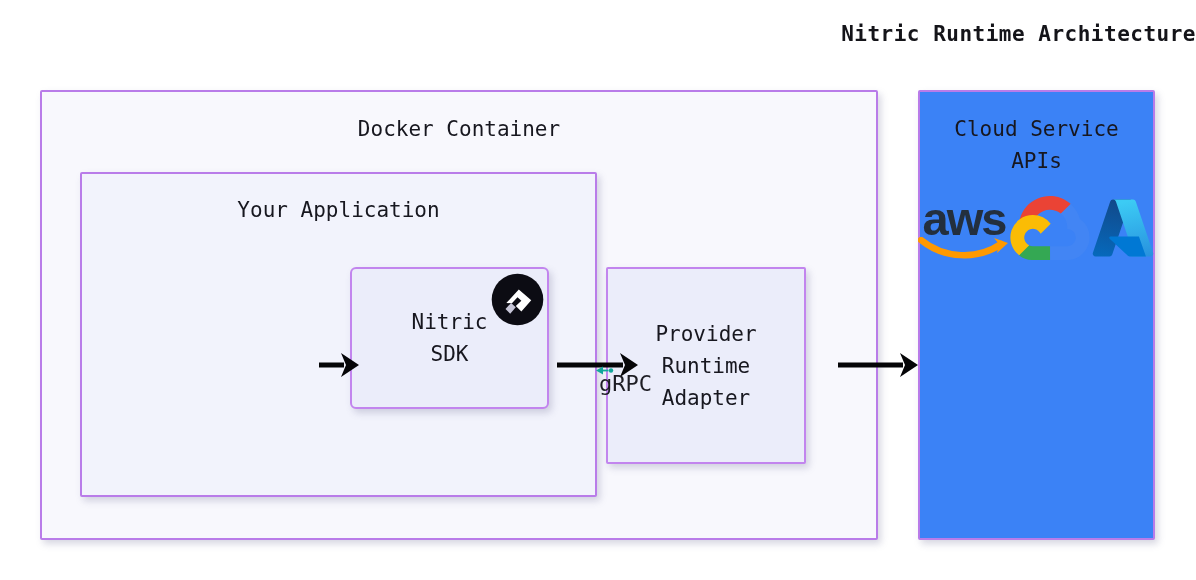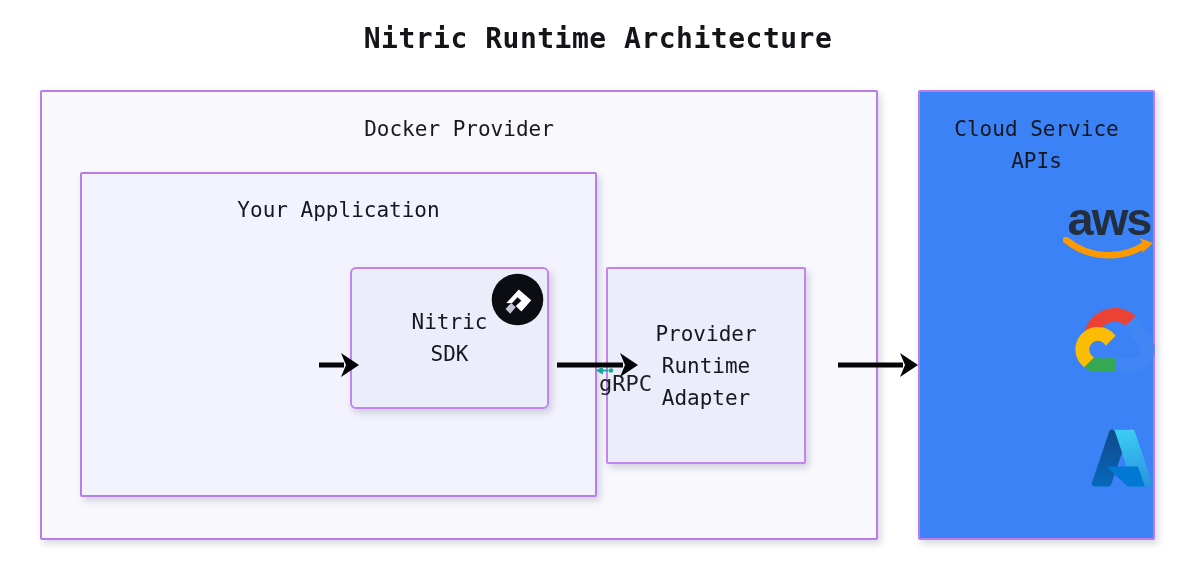--- a/index.html
+++ b/index.html
@@ -3,22 +3,22 @@
 <meta charset="utf-8">
 <style>
   html,body{margin:0;padding:0;background:#ffffff;}
   body{
     width:1196px;height:580px;position:relative;overflow:hidden;
     font-family:"DejaVu Sans Mono","Liberation Mono",monospace;
     color:#17171f;
   }
   .canvas{position:absolute;inset:0;}
   .diagram-title{
-    position:absolute;top:22px;left:0;width:100%;text-align:center;
-    font-size:28px;font-weight:600;letter-spacing:.5px;color:#141419;
+    position:absolute;top:22px;left:0;width:100%;text-align:right;
+    font-size:21px;font-weight:600;letter-spacing:.5px;color:#141419;
   }
   .box{
     position:absolute;border:2.5px solid #b97ce9;border-radius:2px;
     box-shadow:3px 4px 7px rgba(110,110,150,.28);
     box-sizing:border-box;
   }
   .box-label{
     text-align:center;font-size:21px;font-weight:500;color:#17171f;
     white-space:pre-line;line-height:32px;
   }
@@ -38,42 +38,42 @@
   .nitric-icon{
     position:absolute;right:2px;top:3px;width:55px;height:55px;
   }
   .arrow{position:absolute;}
   .grpc-label{
     position:absolute;left:573px;top:371px;font-size:22px;font-weight:500;color:#1d1d24;margin-left:26px;
   }
   .grpc-antenna{position:absolute;left:-3px;top:-5px;}
   .cloud-logos{
     position:absolute;left:918px;top:195px;width:237px;
-    display:flex;flex-direction:column;align-items:flex-end;
+    display:flex;flex-direction:row;align-items:flex-start;
   }
   .provider-logo{display:flex;align-items:center;justify-content:center;}
   .aws-logo{position:relative;height:72px;margin-bottom:40px;text-align:center;}
   .aws-text{
     font-family:"Liberation Sans","DejaVu Sans",sans-serif;
     font-weight:700;font-size:47px;line-height:40px;letter-spacing:-2px;color:#232f3e;
     display:block;
   }
   .aws-smile{display:block;margin:-2px auto 0;}
   .gcp-logo{height:66px;margin-bottom:52px;}
   .azure-logo{height:66px;}
 </style>
 </head>
 <body>
 
 <div class="canvas">
 
   <div class="diagram-title">Nitric Runtime Architecture</div>
 
   <div class="box" id="docker-box">
-    <div class="box-label">Docker Provider</div>
+    <div class="box-label">Docker Container</div>
   </div>
 
   <div class="box" id="your-app-box">
     <div class="box-label">Your Application</div>
   </div>
 
 
   <div class="box leaf-box" id="nitric-sdk-box">
     <div class="box-label">Nitric
 SDK</div>

